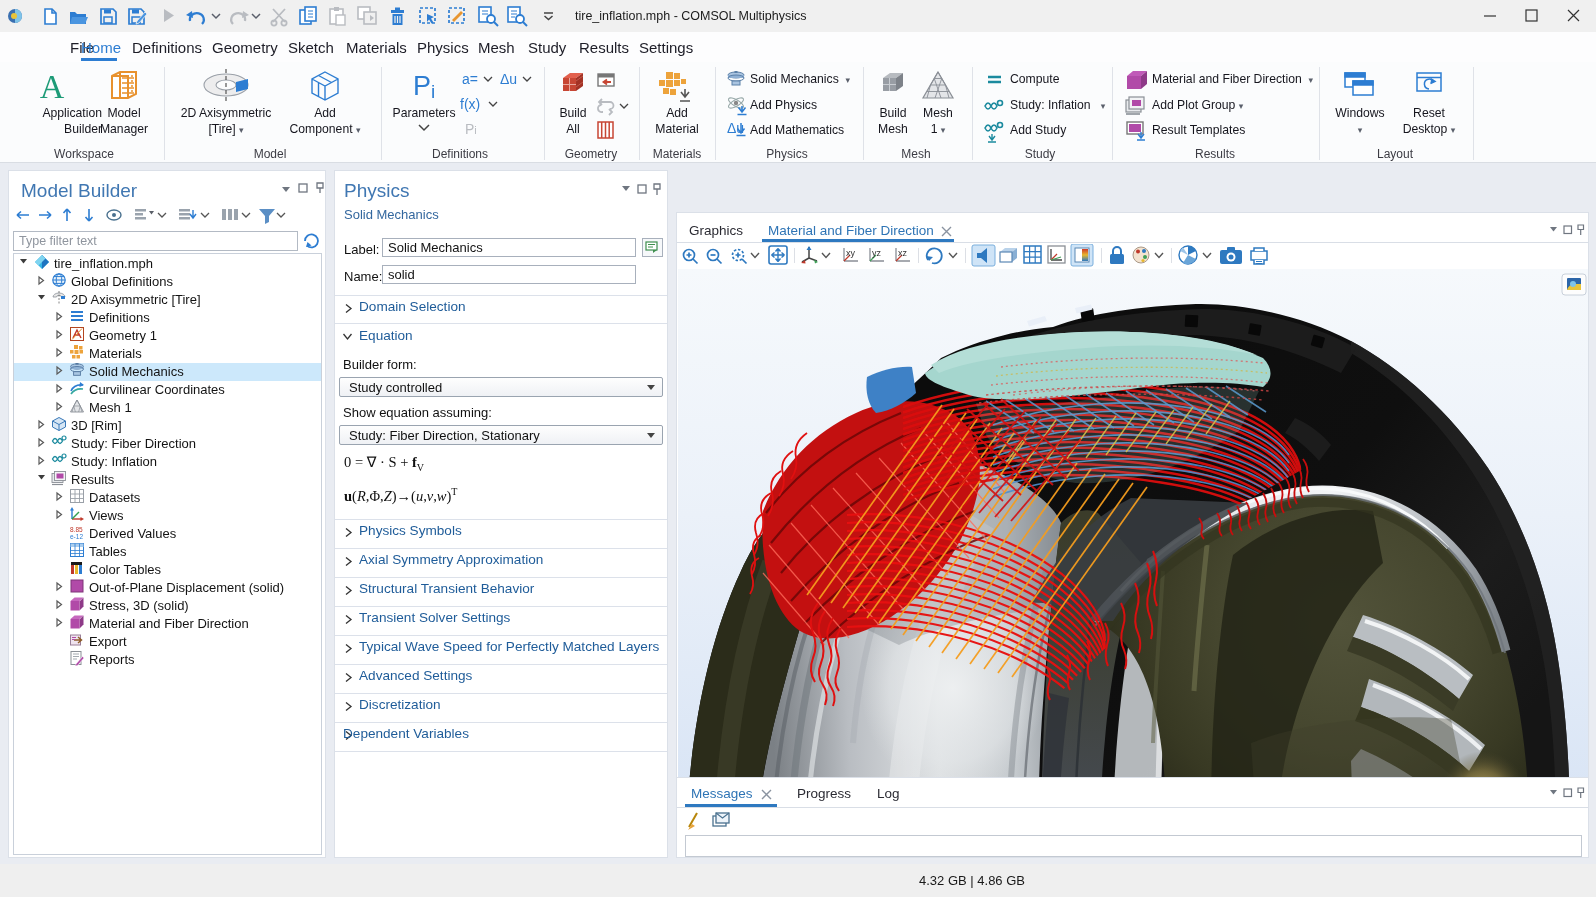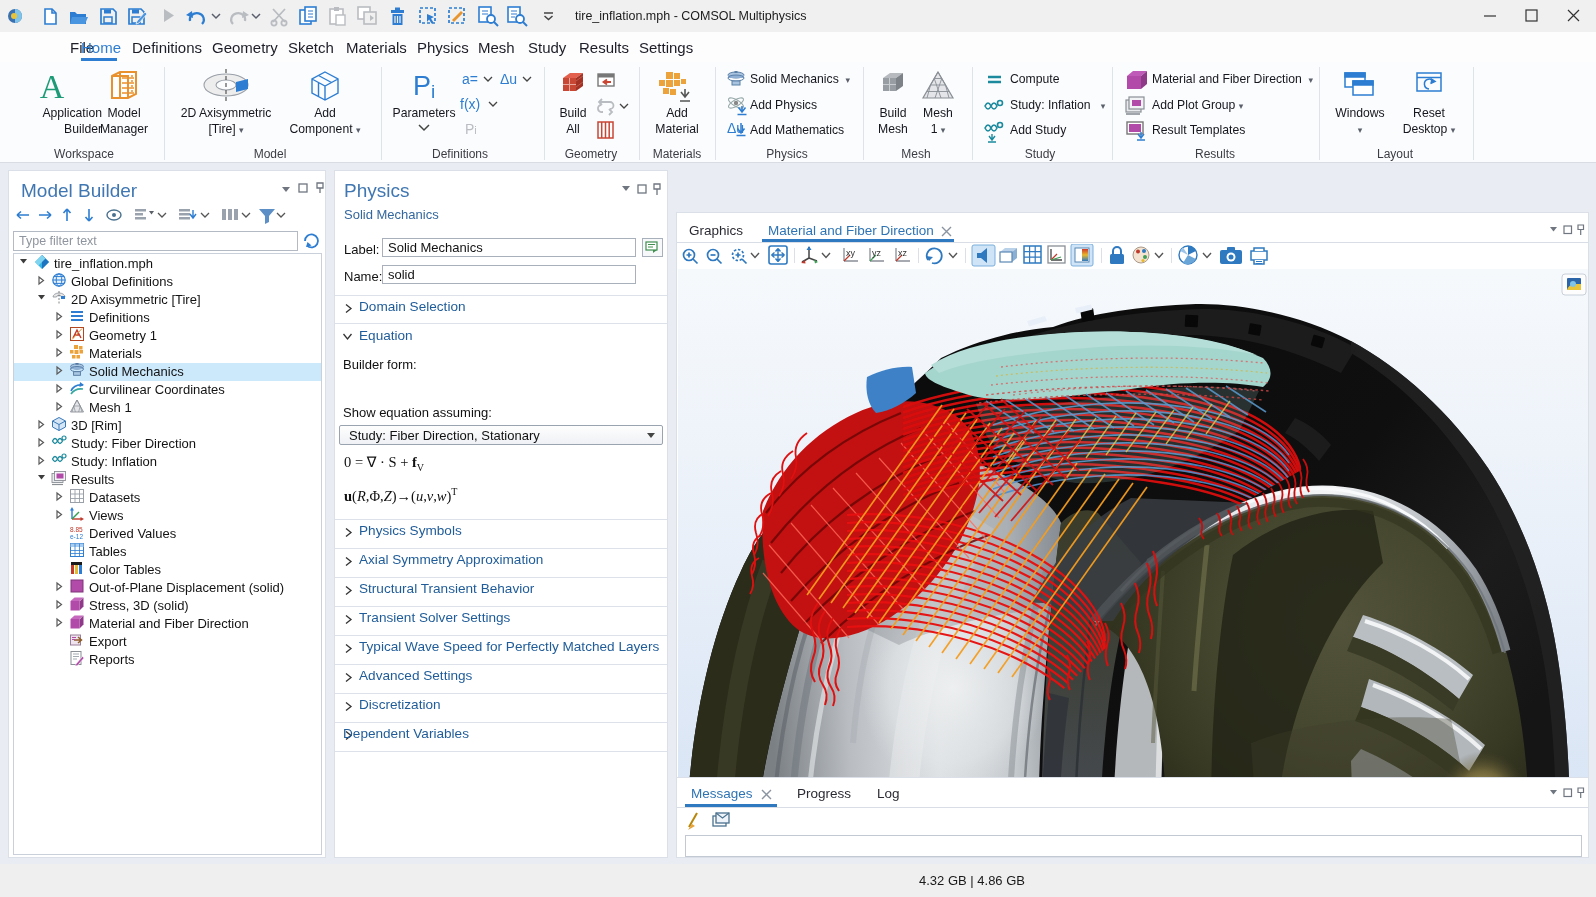--- a/index.html
+++ b/index.html
@@ -592,20 +592,21 @@
 <svg class="abs chevsvg" style="left:10px;top:133px;" width="8" height="9">
       <path d="M1 0.5 l5 4 -5 4" fill="none" stroke="#333" stroke-width="1.3"></path>
     </svg>
 <div class="secthead" style="left:24px;top:128px;">Domain Selection</div>
 <div class="secdiv" style="top:152px;"></div>
 <svg class="abs" style="left:8px;top:162px;" width="10" height="8">
       <path d="M0.5 1 l4 5 4 -5" fill="none" stroke="#333" stroke-width="1.3"></path>
     </svg>
 <div class="secthead" style="left:24px;top:157px;">Equation</div>
 <div class="abs" style="left:8px;top:186px;font-size:13px;color:#111;">Builder form:</div>
+<div class="dropdown" style="top:206px;">Study controlled<div class="ddarrow"></div></div>
 <div class="abs" style="left:8px;top:234px;font-size:13px;color:#111;">Show equation assuming:</div>
 <div class="dropdown" style="top:254px;">Study: Fiber Direction, Stationary<div class="ddarrow"></div></div>
 <div class="abs" style="left:9px;top:283px;font-size:14.5px;color:#111;font-family:'Liberation Serif',serif;">0 = ∇ · S + <b>f</b><sub style="font-size:10px;">V</sub></div>
 <div class="abs" style="left:9px;top:315px;font-size:14.5px;color:#111;font-family:'Liberation Serif',serif;"><b>u</b>(<i>R</i>,Φ,<i>Z</i>)→(<i>u</i>,<i>v</i>,<i>w</i>)<sup style="font-size:10px;">T</sup></div>
 <div class="secdiv" style="top:348px;"></div>
 <svg class="abs" style="left:10px;top:357px;" width="8" height="9">
       <path d="M1 0.5 l5 4 -5 4" fill="none" stroke="#333" stroke-width="1.3"></path>
     </svg>
 <div class="secthead" style="left:24px;top:352px;">Physics Symbols</div>
 <div class="secdiv" style="top:377px;"></div>

